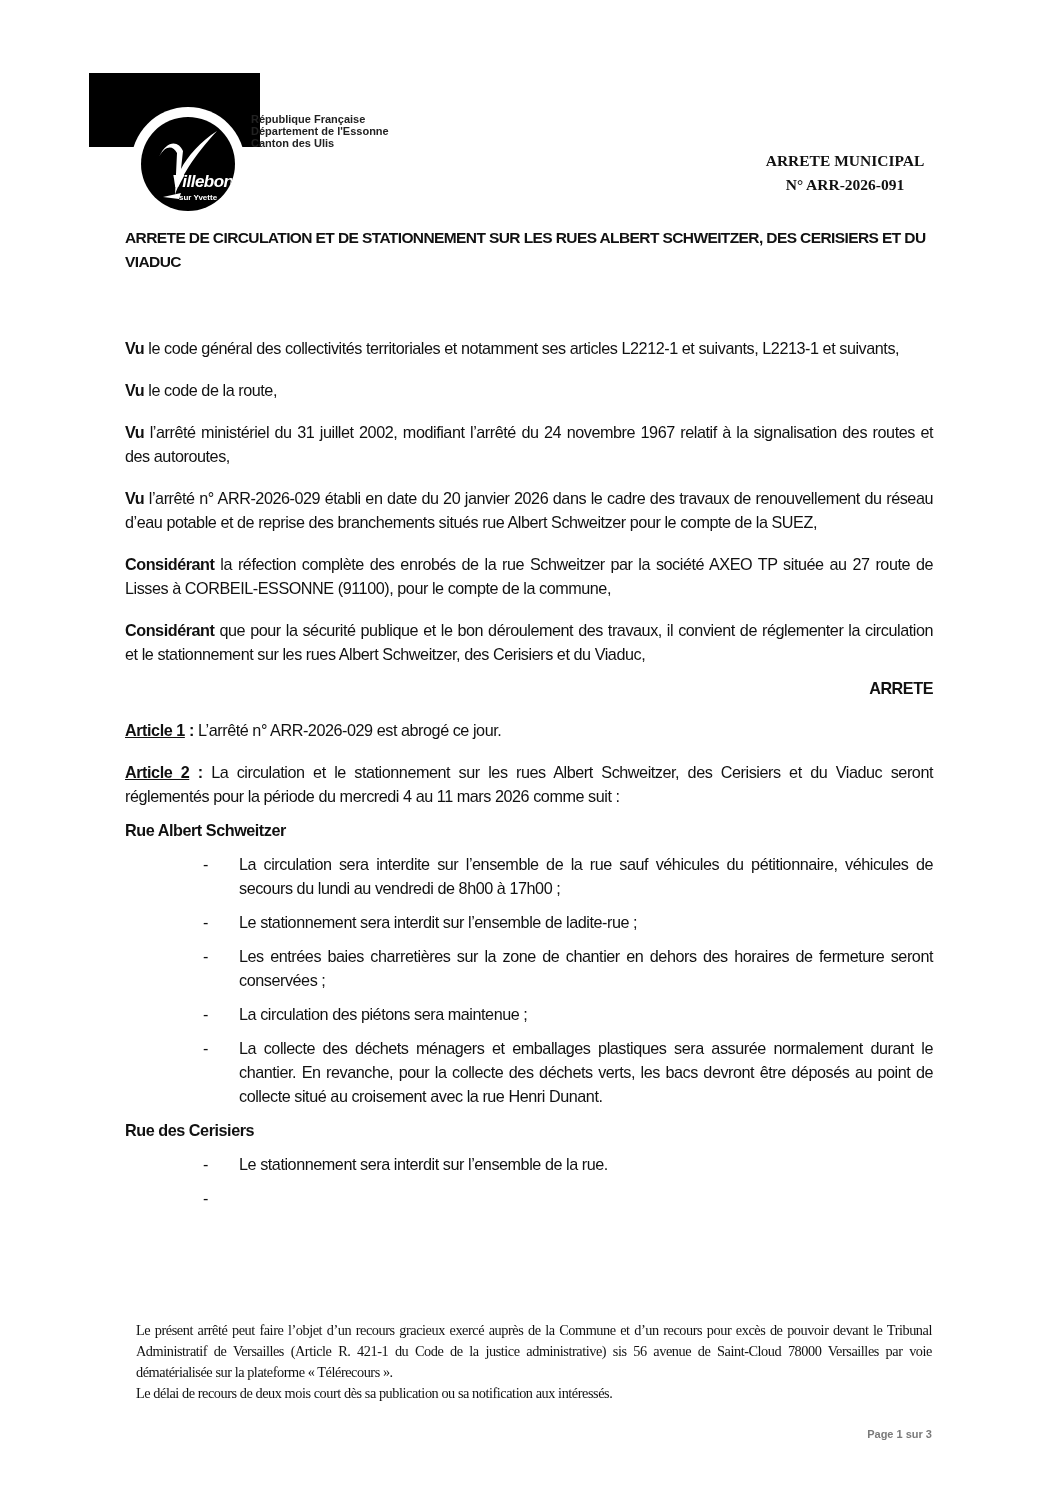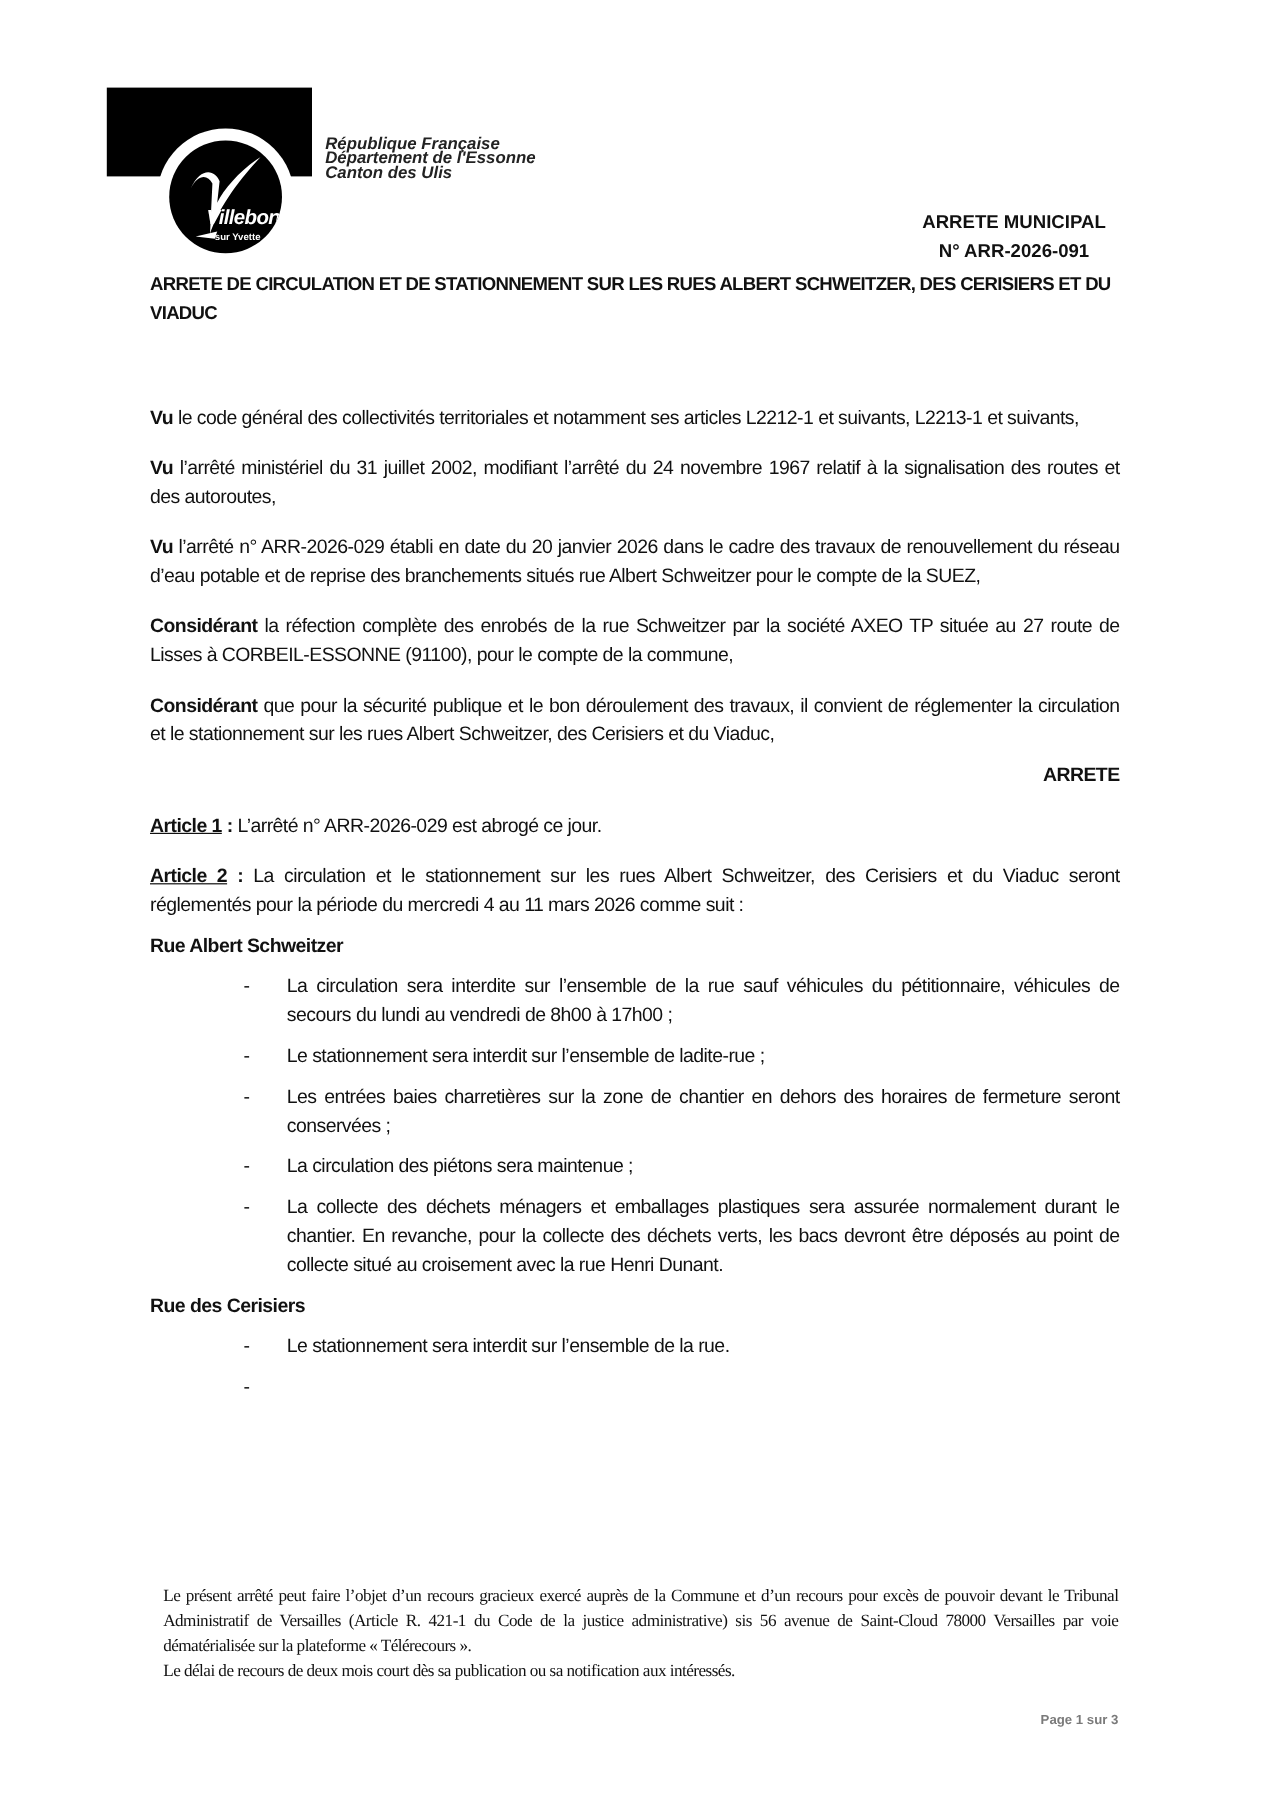--- a/index.html
+++ b/index.html
@@ -9,25 +9,25 @@
 
   
   .logo-block { position: absolute; left: 89px; top: 73px; width: 171px; height: 74px; background: #000; }
   .logo-arc { position: absolute; left: 131px; top: 107px; width: 114px; height: 114px; border-radius: 50%; background: #fff; }
   .logo-disc { position: absolute; left: 141px; top: 117px; width: 94px; height: 94px; border-radius: 50%; background: #000; overflow: hidden; }
   .logo-disc svg { position: absolute; left: 0; top: 0; }
   .logo-word { position: absolute; left: 172px; top: 172px; color: #fff; font-family: "Liberation Sans", sans-serif;
                font-style: italic; font-weight: bold; font-size: 17px; letter-spacing: -0.5px; }
   .logo-sub { position: absolute; left: 170px; top: 190px; color: #fff; font-family: "Liberation Sans", sans-serif;
               font-weight: bold; font-size: 8px; }
-  .admin { position: absolute; left: 271px; top: 113px; font-family: "Liberation Sans", sans-serif; font-weight: bold;
-           font-size: 14px; line-height: 12px; color: #222; font-style: italic; }
+  .admin { position: absolute; left: 251px; top: 113px; font-family: "Liberation Sans", sans-serif; font-weight: bold;
+           font-size: 11px; line-height: 12px; color: #222; }
 
   .arrete-head { position: absolute; left: 740px; top: 149px; width: 210px; text-align: center;
-                 font-family: Liberation Sans, sans-serif; font-weight: bold; font-size: 15.5px; line-height: 24px; margin-top: 25px; }
+                 font-family: Liberation Serif, serif; font-weight: bold; font-size: 15.5px; line-height: 24px; }
 
   .doc-title { position: absolute; left: 125px; top: 226px; width: 810px; font-weight: bold; font-size: 15.5px;
                line-height: 24px; letter-spacing: -0.6px; font-family: "Liberation Sans", sans-serif; }
 
   .body { position: absolute; left: 125px; top: 318px; width: 808px; font-size: 16.2px; line-height: 24px;
           font-family: "Liberation Sans", sans-serif; letter-spacing: -0.45px; }
   .para { margin: 18px 0 10px 0; text-align: justify; }
   .para b { font-weight: bold; }
   .center-title { text-align: right; font-weight: bold; margin: 2px 0 6px 0; }
   .art-label { font-weight: bold; text-decoration: underline; }
@@ -67,20 +67,21 @@
   <div class="arrete-head">
     <div>ARRETE MUNICIPAL</div>
     <div>N° ARR-2026-091</div>
   </div>
 
   <div class="doc-title">ARRETE DE CIRCULATION ET DE STATIONNEMENT SUR LES RUES ALBERT SCHWEITZER, DES CERISIERS ET DU VIADUC</div>
 
   <div class="body">
     <div id="preamble">
         <div class="para"><b>Vu</b><span> le code général des collectivités territoriales et notamment ses articles L2212-1 et suivants, L2213-1 et suivants,</span></div>
+        <div class="para"><b>Vu</b><span> le code de la route,</span></div>
         <div class="para"><b>Vu</b><span> l’arrêté ministériel du 31 juillet 2002, modifiant l’arrêté du 24 novembre 1967 relatif à la signalisation des routes et des autoroutes,</span></div>
         <div class="para"><b>Vu</b><span> l’arrêté n° ARR-2026-029 établi en date du 20 janvier 2026 dans le cadre des travaux de renouvellement du réseau d’eau potable et de reprise des branchements situés rue Albert Schweitzer pour le compte de la SUEZ,</span></div>
         <div class="para"><b>Considérant</b><span> la réfection complète des enrobés de la rue Schweitzer par la société AXEO TP située au 27 route de Lisses à CORBEIL-ESSONNE (91100), pour le compte de la commune,</span></div>
         <div class="para"><b>Considérant</b><span> que pour la sécurité publique et le bon déroulement des travaux, il convient de réglementer la circulation et le stationnement sur les rues Albert Schweitzer, des Cerisiers et du Viaduc,</span></div>
       </div>
     <div class="center-title">ARRETE</div>
     <div id="articles">
         <div class="para"><span class="art-label">Article 1</span><b> : </b><span>L’arrêté n° ARR-2026-029 est abrogé ce jour.</span></div>
         <div class="para"><span class="art-label">Article 2</span><b> : </b><span>La circulation et le stationnement sur les rues Albert Schweitzer, des Cerisiers et du Viaduc seront réglementés pour la période du mercredi 4 au 11 mars 2026 comme suit :</span></div>
       </div>

